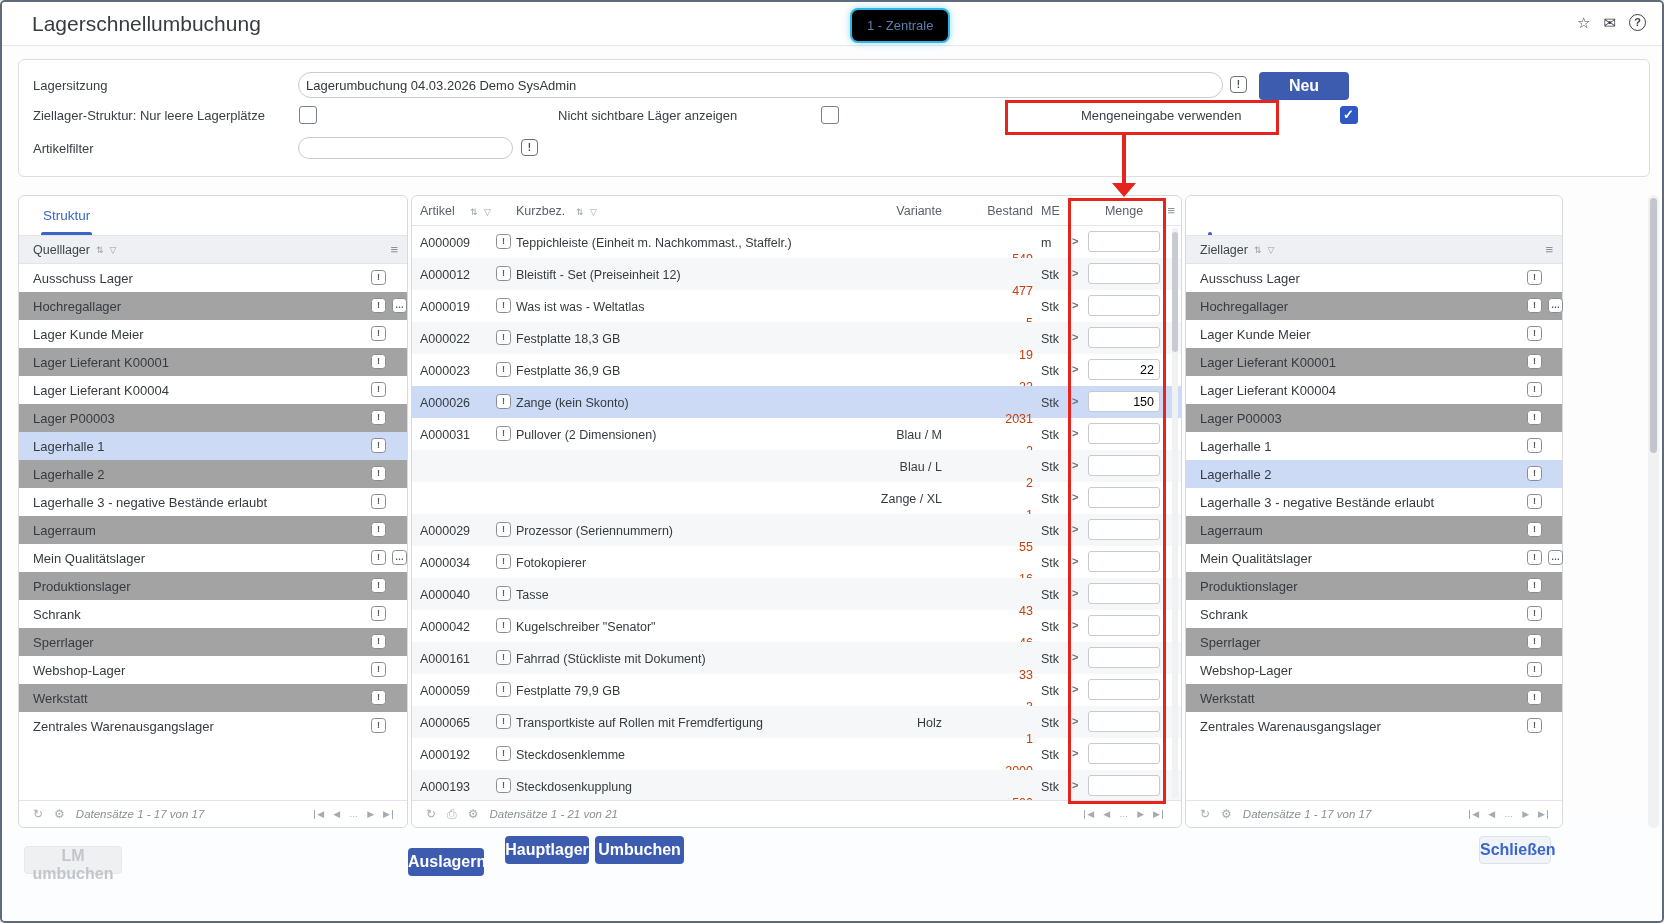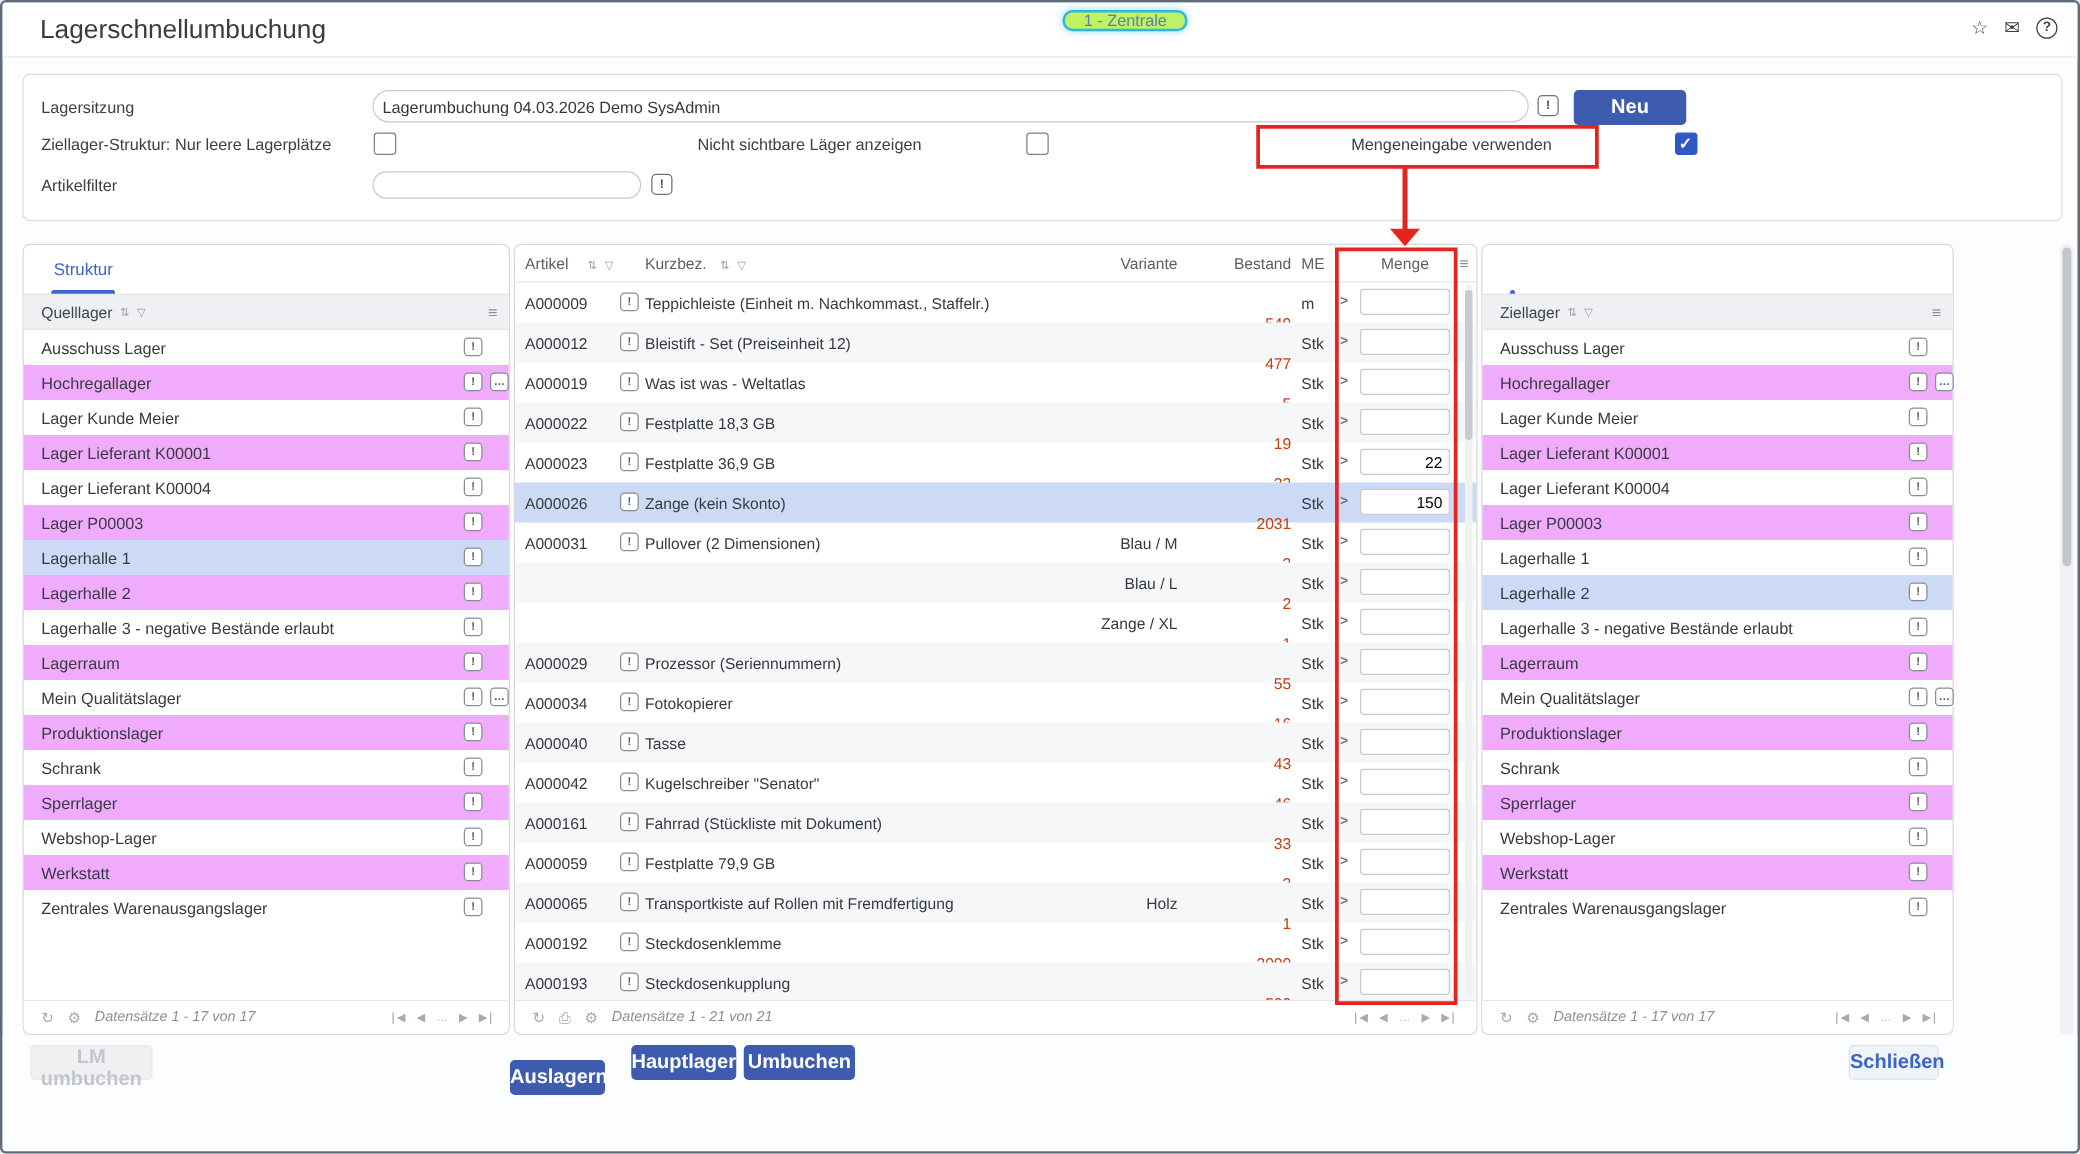--- a/index.html
+++ b/index.html
@@ -2,55 +2,55 @@
 <html style="--accent: #3d5caf; --link: #3b66c9; --selected: #ccdaf5; --annotation: #e5241d; --badge: #2fb6e6; --checked: #2f57c5;"><head>
 <meta charset="utf-8">
 <style>
   * { margin:0; padding:0; box-sizing:border-box; }
   html,body { background:#e9eaec; font-family:"Liberation Sans",sans-serif; }
   #app { position:relative; width:1664px; height:923px; background:#fdfdfe; border:2px solid #5f6b7a; border-radius:5px; overflow:hidden; }
 
   
   .hdr { position:absolute; left:0; top:0; right:0; height:44px; background:#fff; border-bottom:1px solid #e6e8ec; }
   .title { position:absolute; left:30px; top:10px; font-size:21px; color:#383c40; }
-  .badge { position:absolute; left:848px; top:6px; height:17px; display:flex; align-items:center; padding:0 15px; background:#bef264; border:2px solid var(--badge,#2fb6e6); border-radius:8px; box-shadow:0 0 7px rgba(47,182,230,.5); font-size:13px; color:#5b7fae; }
+  .badge { position:absolute; left:848px; top:6px; height:35px; display:flex; align-items:center; padding:0 15px; background:#000000; border:2px solid var(--badge,#2fb6e6); border-radius:8px; box-shadow:0 0 7px rgba(47,182,230,.5); font-size:13px; color:#5b7fae; }
   .hdr-icons { position:absolute; right:16px; top:12px; display:flex; align-items:center; gap:13px; color:#3a3f45; }
   .hic { font-size:15px; line-height:1; cursor:pointer; }
   .hic.help { width:17px; height:17px; border:1.5px solid #3a3f45; border-radius:50%; display:flex; align-items:center; justify-content:center; font-size:11px; font-weight:bold; }
 
   
   .card { position:absolute; left:16px; top:57px; width:1632px; height:118px; background:#fff; border:1px solid #dadee3; border-radius:6px; }
   .lbl { position:absolute; font-size:13px; color:#3b4046; white-space:nowrap; }
   .inp { position:absolute; height:26px; border:1px solid #c6cad1; border-radius:13px; font-size:13px; color:#33373c; padding:0 7px; font-family:"Liberation Sans",sans-serif; background:#fff; }
   .inp.small { height:22px; }
   .sqbtn { position:absolute; width:17px; height:17px; border:1.5px solid #6a7077; border-radius:4px; display:flex; align-items:center; justify-content:center; font-size:10px; font-weight:bold; color:#4a5058; cursor:pointer; background:#fff; }
   .btn { position:absolute; height:28px; border:none; border-radius:4px; font-family:"Liberation Sans",sans-serif; font-size:16px; font-weight:bold; cursor:pointer; }
   .btn.primary { background:var(--accent,#3d5caf); color:#fff; }
   .btn.light { background:#f0f3f7; color:var(--link,#3b66c9); border:1px solid #dde2e9; }
-  .btn.disabled { background:#eff0f2; color:#c2c6cc; border:1px solid #e6e8eb; cursor:default; }
+  .btn.disabled { background:#eff0f2; color:#c2c6cc; border:1px solid #e6e8eb; cursor:default;margin-top:10px; }
   .cb { position:absolute; width:18px; height:18px; border:1.5px solid #7a8088; border-radius:3px; background:#fff; cursor:pointer; }
   .cb.checked { background:var(--checked,#2f57c5); border-color:var(--checked,#2f57c5); }
   .cb.checked::after { content:"✓"; position:absolute; left:2px; top:0px; color:#fff; font-size:13px; font-weight:bold; }
 
   
   .panel { position:absolute; top:193px; height:633px; background:#fff; border:1px solid #d6dade; border-radius:6px; }
   .panel.left { left:16px; width:390px; }
   .panel.mid { left:409px; width:771px; }
   .panel.right { left:1183px; width:378px; }
   .ptabs { display:flex; align-items:stretch; gap:26px; height:40px; padding:0 24px; border-bottom:1px solid #e2e5e9; }
   .tab { position:relative; display:flex; align-items:center; font-size:13.5px; color:#33383e; cursor:pointer; white-space:nowrap; }
   .tab.active { color:var(--link,#3b66c9); }
   .tab.active::after { content:""; position:absolute; left:-2px; right:-2px; bottom:0; height:3px; background:var(--link,#3b66c9); border-radius:2px 2px 0 0; }
   .pcolhead { height:28px; background:#eef0f3; display:flex; align-items:center; padding:0 9px 0 14px; font-size:12.5px; color:#3f454c; border-bottom:1px solid #e2e5e9; }
   .mini-ic { font-size:9px; color:#9aa0a8; margin-left:6px; cursor:pointer; }
   .menu-ic { margin-left:auto; font-size:13px; color:#8b9098; cursor:pointer; }
 
   .wh-list { position:relative; }
   .wh-row { position:relative; height:28px; cursor:pointer; }
-  .wh-row.alt { background:#f0abfc; }
+  .wh-row.alt { background:#a3a3a3; }
   .wh-row.selected { background:var(--selected,#ccdaf5); }
   .wh-label { position:absolute; left:14px; top:7px; font-size:13px; color:#363b41; white-space:nowrap; }
   .wh-icons { position:absolute; left:352px; top:6px; display:flex; gap:6px; }
   .panel.right .wh-icons { left:341px; }
   .sq { display:inline-flex; align-items:center; justify-content:center; width:15px; height:15px; border:1.4px solid #878d95; border-radius:3.5px; font-size:9px; font-weight:bold; color:#555b63; line-height:1; cursor:pointer; background:#fff; }
 
   
   .mhead { position:relative; height:30px; border-bottom:1px solid #e2e5e9; font-size:12.5px; color:#5a6069; }
   .mh { position:absolute; top:8px; white-space:nowrap; }
   .art-rows { position:relative; }

